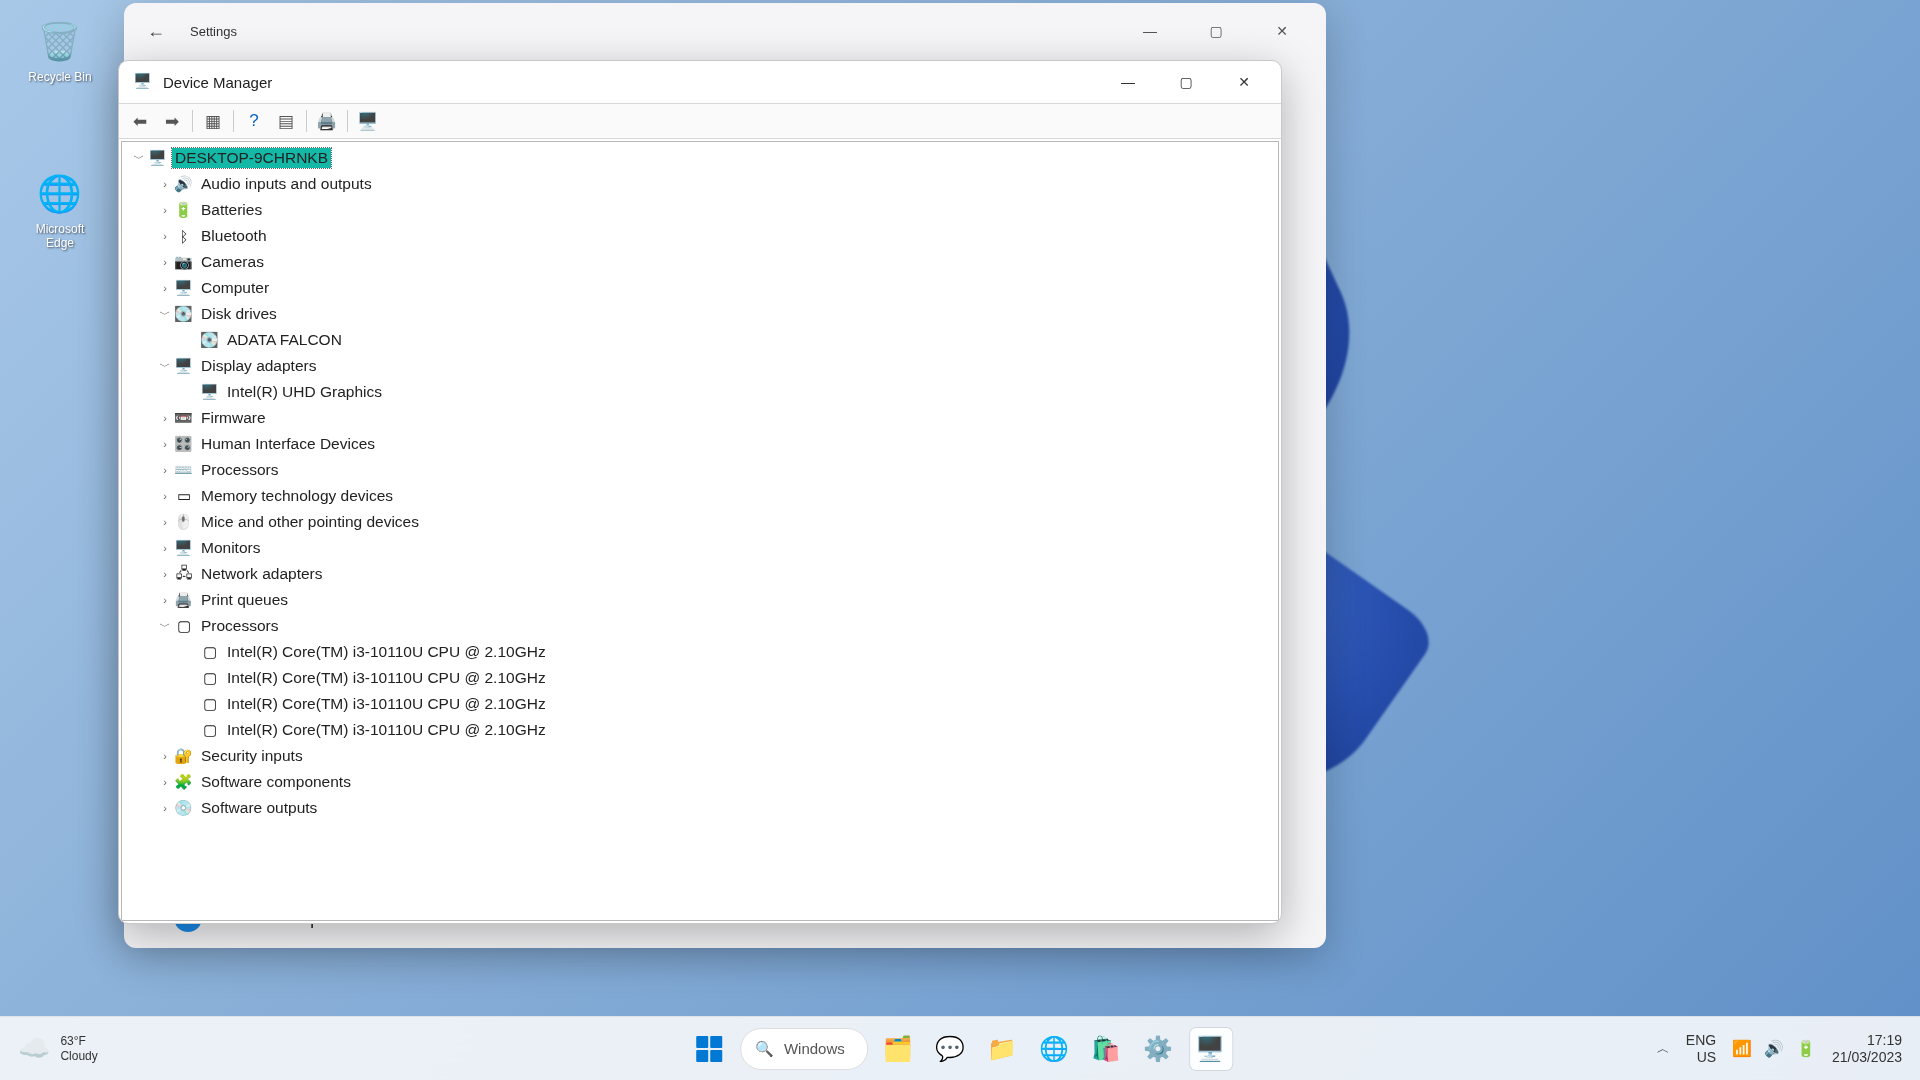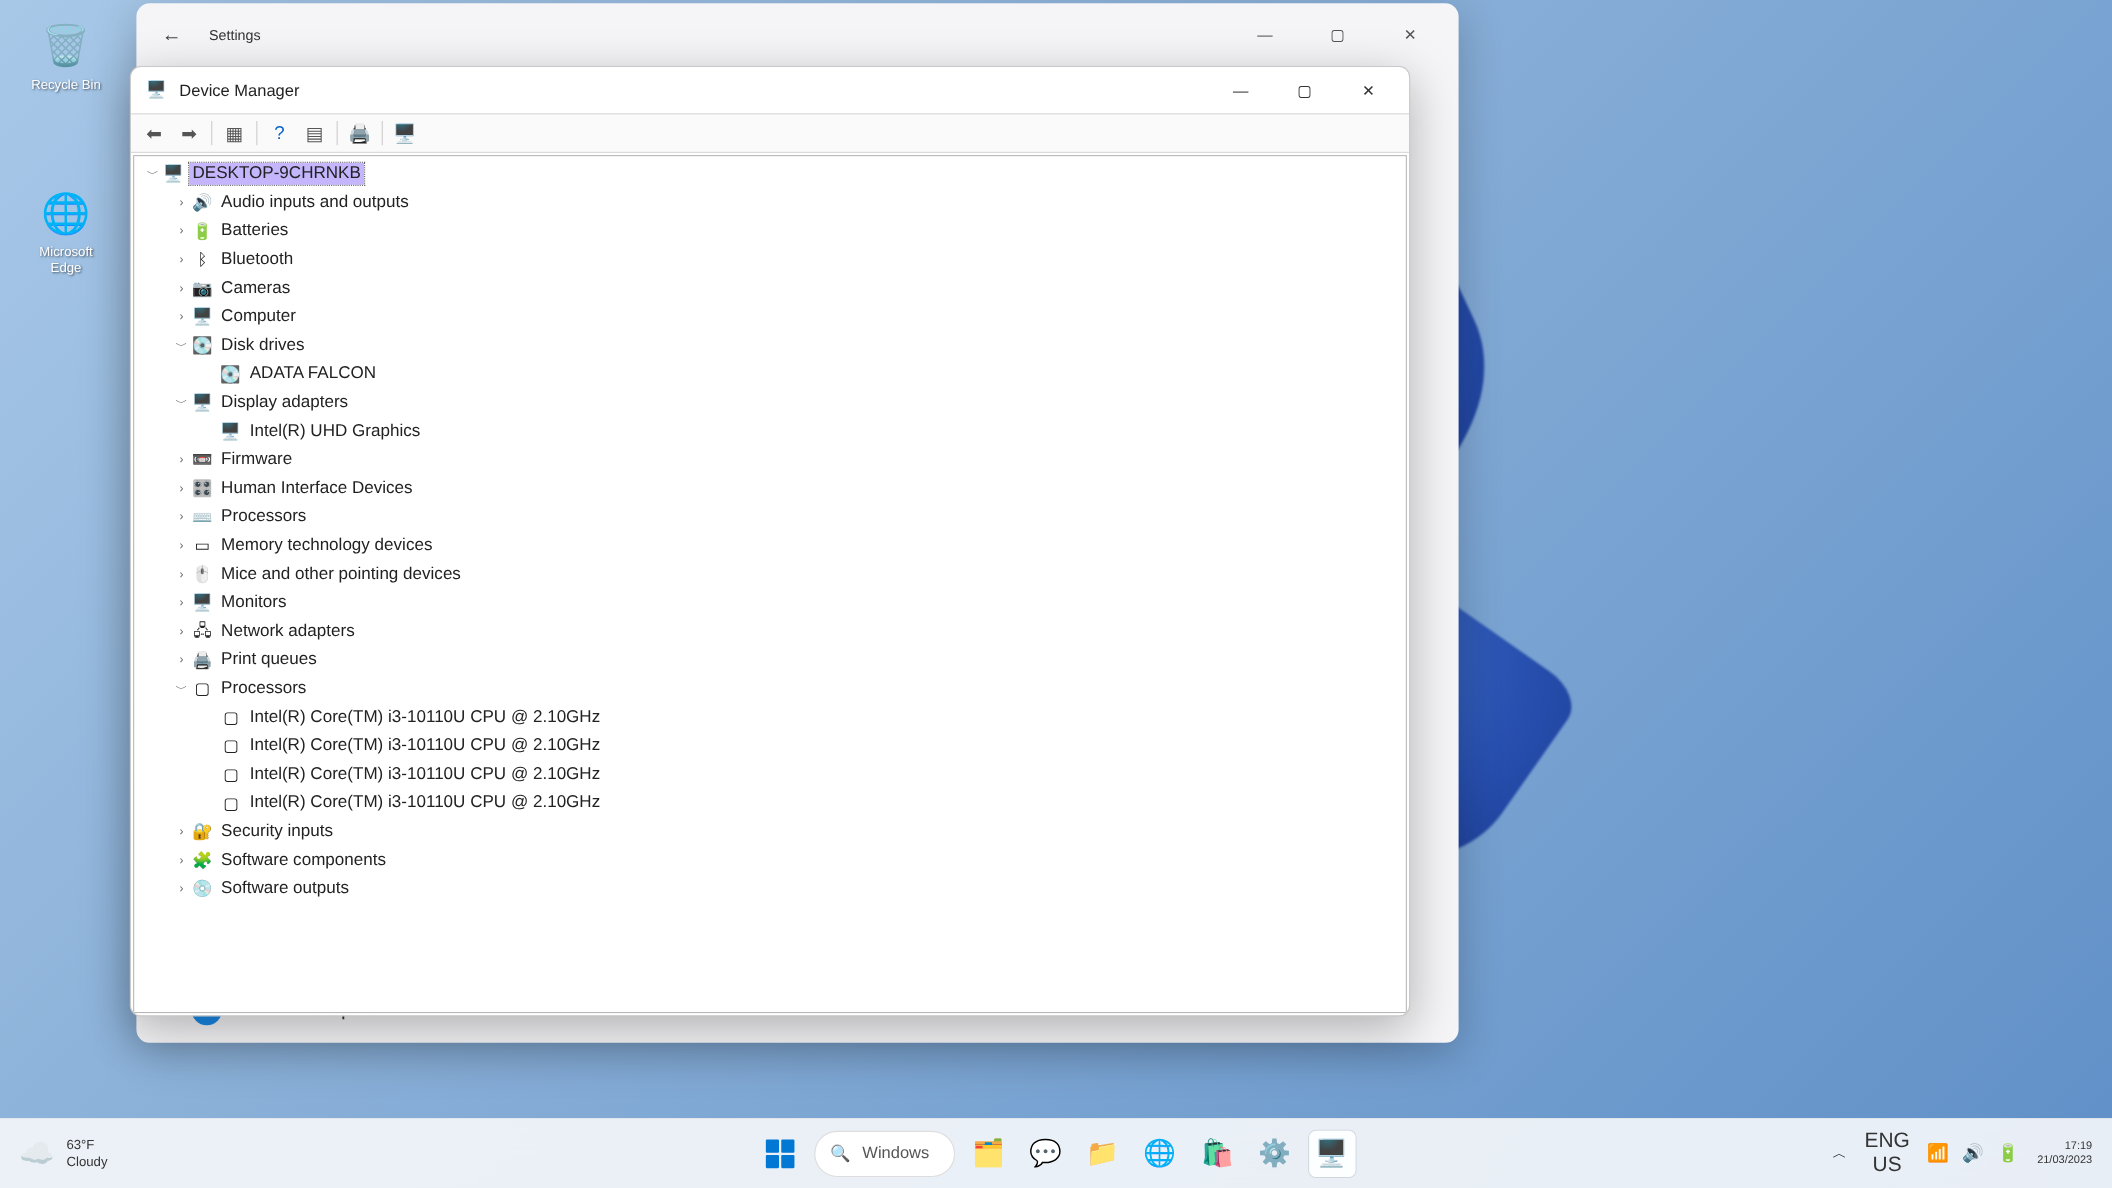--- a/index.html
+++ b/index.html
@@ -39,40 +39,40 @@
 
     .devmgr-toolbar { height: 36px; border-top: 1px solid #d8d8d8; border-bottom: 1px solid #d8d8d8; display: flex; align-items: center; padding: 0 6px; gap: 2px; background:#fafafa;}
     .tb-btn { width: 30px; height: 28px; display:flex;align-items:center;justify-content:center;font-size:17px;color:#555;cursor:pointer; border-radius:3px;}
     .tb-sep { width:1px;height:22px;background:#ccc;margin:0 3px;}
 
     .devmgr-tree { flex: 1; border: 1px solid #b8b8b8; margin: 2px; overflow-y: auto; background: #fff; font-size: 15.5px; color: #222; padding: 3px 0; position:relative;}
     .tree-row { display: flex; align-items: center; height: 26px; white-space: nowrap; cursor: default; }
     .tree-expand { width: 18px; text-align: center; color: #666; font-size: 11px; cursor: pointer; user-select:none;}
     .tree-icon { width: 20px; text-align: center; font-size: 15px; margin-right: 4px;}
     .tree-label { padding: 1px 3px; }
-    .tree-label.selected { background: #c4b5fd; outline:1px dotted #666; }
+    .tree-label.selected { background: #14b8a6; outline:1px dotted #666; }
     .devmgr-tree::-webkit-scrollbar{width:18px;}
     .devmgr-tree::-webkit-scrollbar-thumb{background:#c8c8c8;border:4px solid #fff;border-radius:9px;}
 
     
     .taskbar { position: absolute; left: 0; right: 0; bottom: 0; height: 64px; background: rgba(244,246,250,.92); backdrop-filter: blur(20px); border-top:1px solid rgba(0,0,0,.06); display: flex; align-items: center; }
     .tb-left { display:flex; align-items:center; gap:10px; padding-left:18px; }
     .weather-icon { font-size:26px; }
     .weather-text { font-size:12px; line-height:1.2; color:#333;}
     .tb-center { position:absolute; left:50%; transform:translateX(-50%); display:flex; align-items:center; gap:10px; }
     .start-btn { width:42px;height:42px;display:flex;align-items:center;justify-content:center;border-radius:6px;cursor:pointer;}
     .start-grid { width:26px;height:26px;display:grid;grid-template-columns:1fr 1fr;grid-template-rows:1fr 1fr;gap:2px;}
     .start-grid div{background:#0078d4;border-radius:1px;}
     .search-pill { height:42px; padding:0 22px 0 14px; background:#fff; border:1px solid #ddd; border-radius:21px; display:flex;align-items:center;gap:10px;font-size:15px;color:#555;cursor:text;}
     .task-icon { width:42px;height:42px;display:flex;align-items:center;justify-content:center;border-radius:6px;font-size:24px;cursor:pointer;}
     .task-icon.active { background:rgba(255,255,255,.9); box-shadow:0 0 0 1px rgba(0,0,0,.1);}
     .tb-right { margin-left:auto; display:flex; align-items:center; gap:16px; padding-right:18px; font-size:14px; color:#333;}
     .tray-icons { display:flex; gap:12px; font-size:16px; color:#444;}
-    .lang { text-align:center; line-height:1.15; font-size:19px;}
-    .clock { text-align:right; line-height:1.2; font-size:10px;}
+    .lang { text-align:right; line-height:1.15; font-size:14px;}
+    .clock { text-align:right; line-height:1.2; font-size:14px;}
   </style>
 </head>
 <body>
 
 <div class="wallpaper-bloom">
   <div class="petal p1"></div>
     <div class="petal p2"></div>
     <div class="petal p3"></div>
 </div>
 

